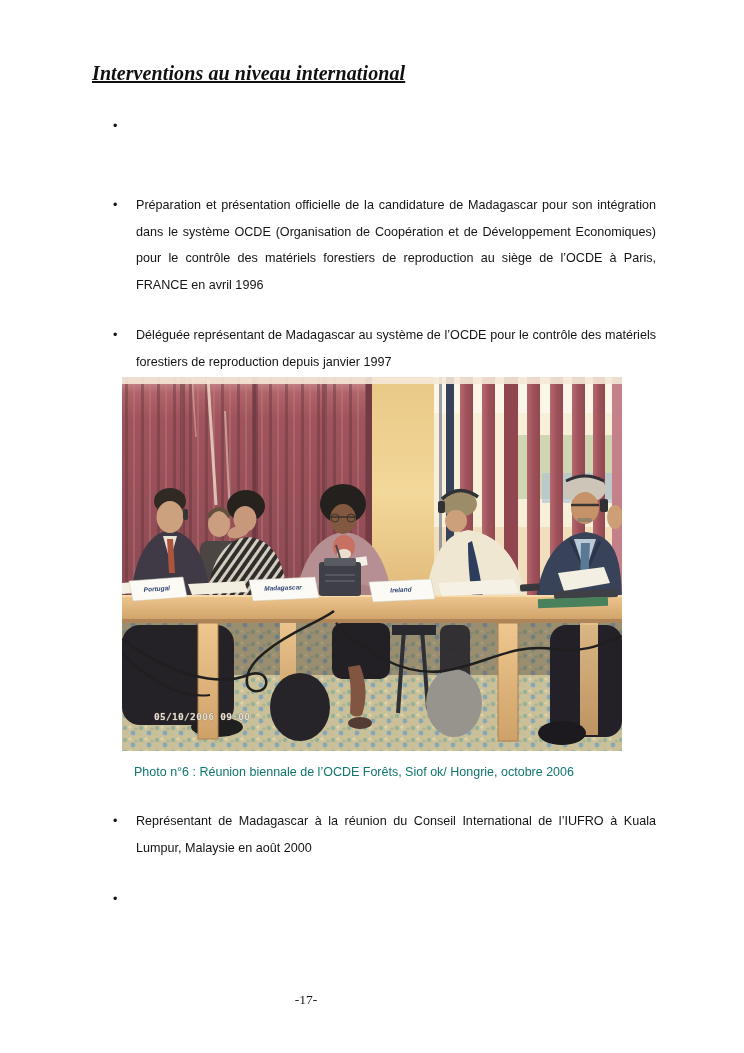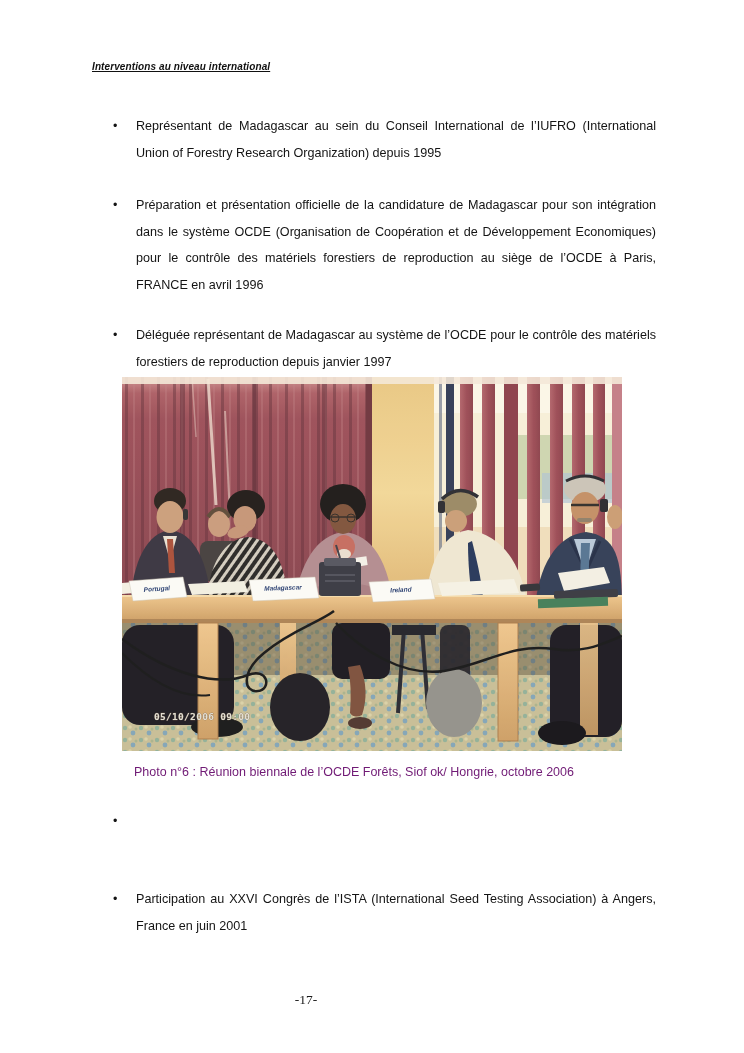--- a/index.html
+++ b/index.html
@@ -3,33 +3,33 @@
 <meta charset="utf-8">
 <style>
   html,body{margin:0;padding:0;}
   body{
     width:744px;height:1053px;background:#ffffff;position:relative;
     font-family:"Liberation Sans","DejaVu Sans",sans-serif;color:#111;
     overflow:hidden;
   }
   .abs{position:absolute;}
   #heading{
-    left:92px;top:57px;font-size:10px;line-height:20px;font-weight:bold;
-    font-style:italic;text-decoration:underline;letter-spacing:.1px;
+    left:92px;top:63px;font-size:20px;line-height:20px;font-weight:bold;
+    font-style:italic;text-decoration:underline;letter-spacing:.1px;font-family:Liberation Serif, serif;
   }
   .bullet{
     left:136px;width:520px;font-size:12.6px;line-height:26.5px;
     text-align:justify;text-align-last:left;color:#141414;
   }
   .bullet .dot{
     position:absolute;left:-23px;top:0;font-size:12.6px;line-height:26.5px;
   }
   #b1{top:113px;} #b2{top:192px;} #b3{top:322px;} #b4{top:808px;} #b5{top:886px;}
   #photo{left:122px;top:377px;width:500px;height:374px;display:block;}
-  #caption{left:134px;top:764px;font-size:12.5px;line-height:16px;color:#701a75;}
+  #caption{left:134px;top:764px;font-size:12.5px;line-height:16px;color:#0f766e;}
   #footer{
     left:0;top:992px;width:612px;text-align:center;
     font-family:"Liberation Serif","DejaVu Serif",serif;font-size:13.5px;color:#1a1a1a;
   }
   .plate-label{
     font-family:"Liberation Sans",sans-serif;font-size:6.5px;font-weight:bold;
     font-style:italic;fill:#22386b;text-anchor:middle;
   }
   .stamp{
     font-family:"DejaVu Sans Mono","Liberation Mono",monospace;font-size:9.5px;
@@ -37,21 +37,20 @@
     paint-order:stroke;letter-spacing:.3px;
   }
 </style>
 </head>
 <body>
 
 <div id="heading" class="abs">Interventions au niveau international</div>
 
 <div id="b1" class="bullet abs">
   <span class="dot">•</span>
-  <span>Représentant de Madagascar au sein du Conseil International de l’IUFRO (International Union of Forestry Research Organization) depuis 1995</span>
 </div>
 
 <div id="b2" class="bullet abs">
   <span class="dot">•</span>
   <span>Préparation et présentation officielle de la candidature de Madagascar pour son intégration dans le système OCDE (Organisation de Coopération et de Développement Economiques) pour le contrôle des matériels forestiers de reproduction au siège de l’OCDE à Paris, FRANCE en avril 1996</span>
 </div>
 
 <div id="b3" class="bullet abs">
   <span class="dot">•</span>
   <span>Déléguée représentant de Madagascar au système de l’OCDE pour le contrôle des matériels forestiers de reproduction depuis janvier 1997</span>
@@ -254,20 +253,20 @@
   <text x="32" y="343" class="stamp">05/10/2006 09:00</text>
 
   <rect x="0" y="0" width="500" height="7" fill="#f4e7d6" opacity=".9"></rect>
   <rect width="500" height="374" fill="#ffffff" opacity=".06"></rect>
 </svg>
 
 <div id="caption" class="abs">Photo n°6 : Réunion biennale de l’OCDE Forêts, Siof ok/ Hongrie, octobre 2006</div>
 
 <div id="b4" class="bullet abs">
   <span class="dot">•</span>
+  <span>Représentant de Madagascar à la réunion du Conseil International de l’IUFRO à Kuala Lumpur, Malaysie en août 2000</span>
 </div>
 
 <div id="b5" class="bullet abs">
   <span class="dot">•</span>
-  <span>Participation au XXVI Congrès de l’ISTA (International Seed Testing Association) à Angers, France en juin 2001</span>
 </div>
 
 <div id="footer" class="abs">-17-</div>
 
 </body></html>

